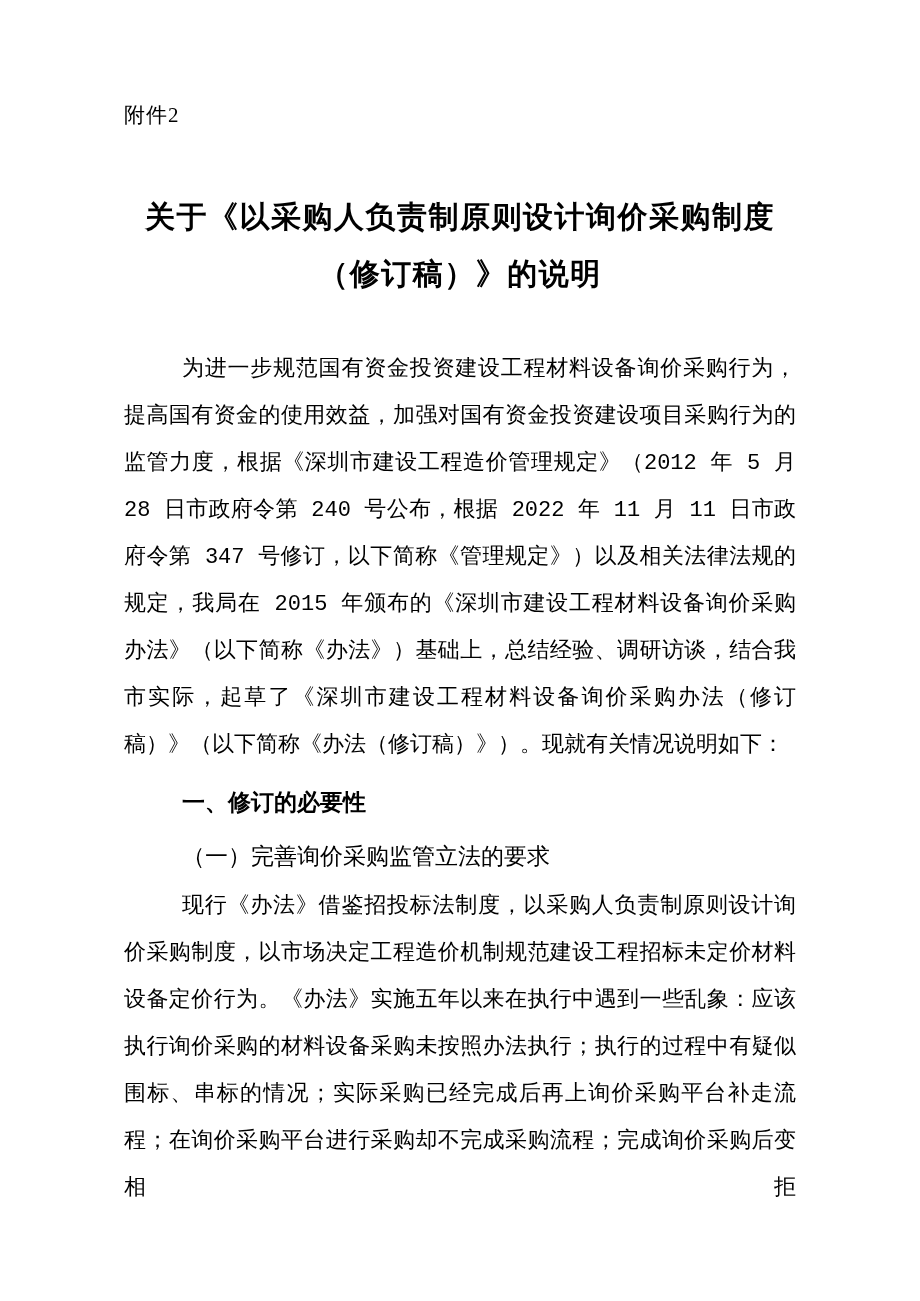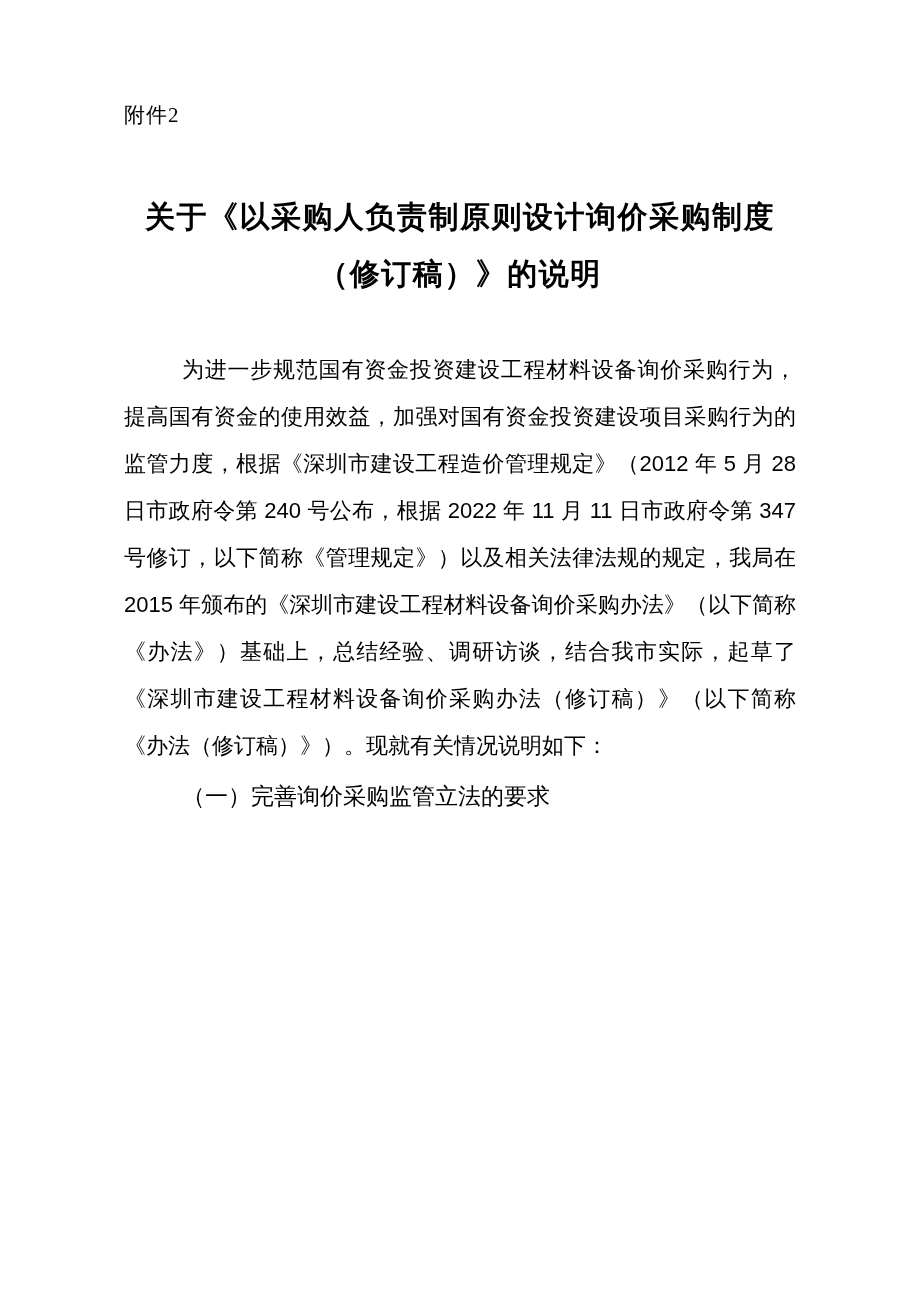--- a/index.html
+++ b/index.html
@@ -36,21 +36,21 @@
     font-size: 30px;
     line-height: 57px;
     letter-spacing: 1.5px;
   }
   .body-para {
     margin: 0;
     font-size: 22px;
     line-height: 47px;
     text-align: justify;
     text-indent: 58px;
-    font-family: Liberation Sans, sans-serif;
+    font-family: Liberation Mono, monospace;
   }
   .para-intro {
     margin-top: 44px;
   }
   .para-continues {
     
     text-align-last: justify;
   }
   .section-heading {
     margin: 6px 0 0 0;
@@ -73,17 +73,19 @@
 <body>
 
 <div class="page">
 
   <div class="attachment-label">附件2</div>
 
   <h1 class="doc-title">关于《以采购人负责制原则设计询价采购制度（修订稿）》的说明</h1>
 
   <p class="body-para para-intro">为进一步规范国有资金投资建设工程材料设备询价采购行为，提高国有资金的使用效益，加强对国有资金投资建设项目采购行为的监管力度，根据《深圳市建设工程造价管理规定》（2012 年 5 月 28 日市政府令第 240 号公布，根据 2022 年 11 月 11 日市政府令第 347 号修订，以下简称《管理规定》）以及相关法律法规的规定，我局在 2015 年颁布的《深圳市建设工程材料设备询价采购办法》（以下简称《办法》）基础上，总结经验、调研访谈，结合我市实际，起草了《深圳市建设工程材料设备询价采购办法（修订稿）》（以下简称《办法（修订稿）》）。现就有关情况说明如下：</p>
 
+  <h2 class="section-heading">一、修订的必要性</h2>
 
   <h3 class="subsection-heading">（一）完善询价采购监管立法的要求</h3>
 
+  <p class="body-para para-continues">现行《办法》借鉴招投标法制度，以采购人负责制原则设计询价采购制度，以市场决定工程造价机制规范建设工程招标未定价材料设备定价行为。《办法》实施五年以来在执行中遇到一些乱象：应该执行询价采购的材料设备采购未按照办法执行；执行的过程中有疑似围标、串标的情况；实际采购已经完成后再上询价采购平台补走流程；在询价采购平台进行采购却不完成采购流程；完成询价采购后变相拒</p>
 
 </div>
 
 </body></html>

